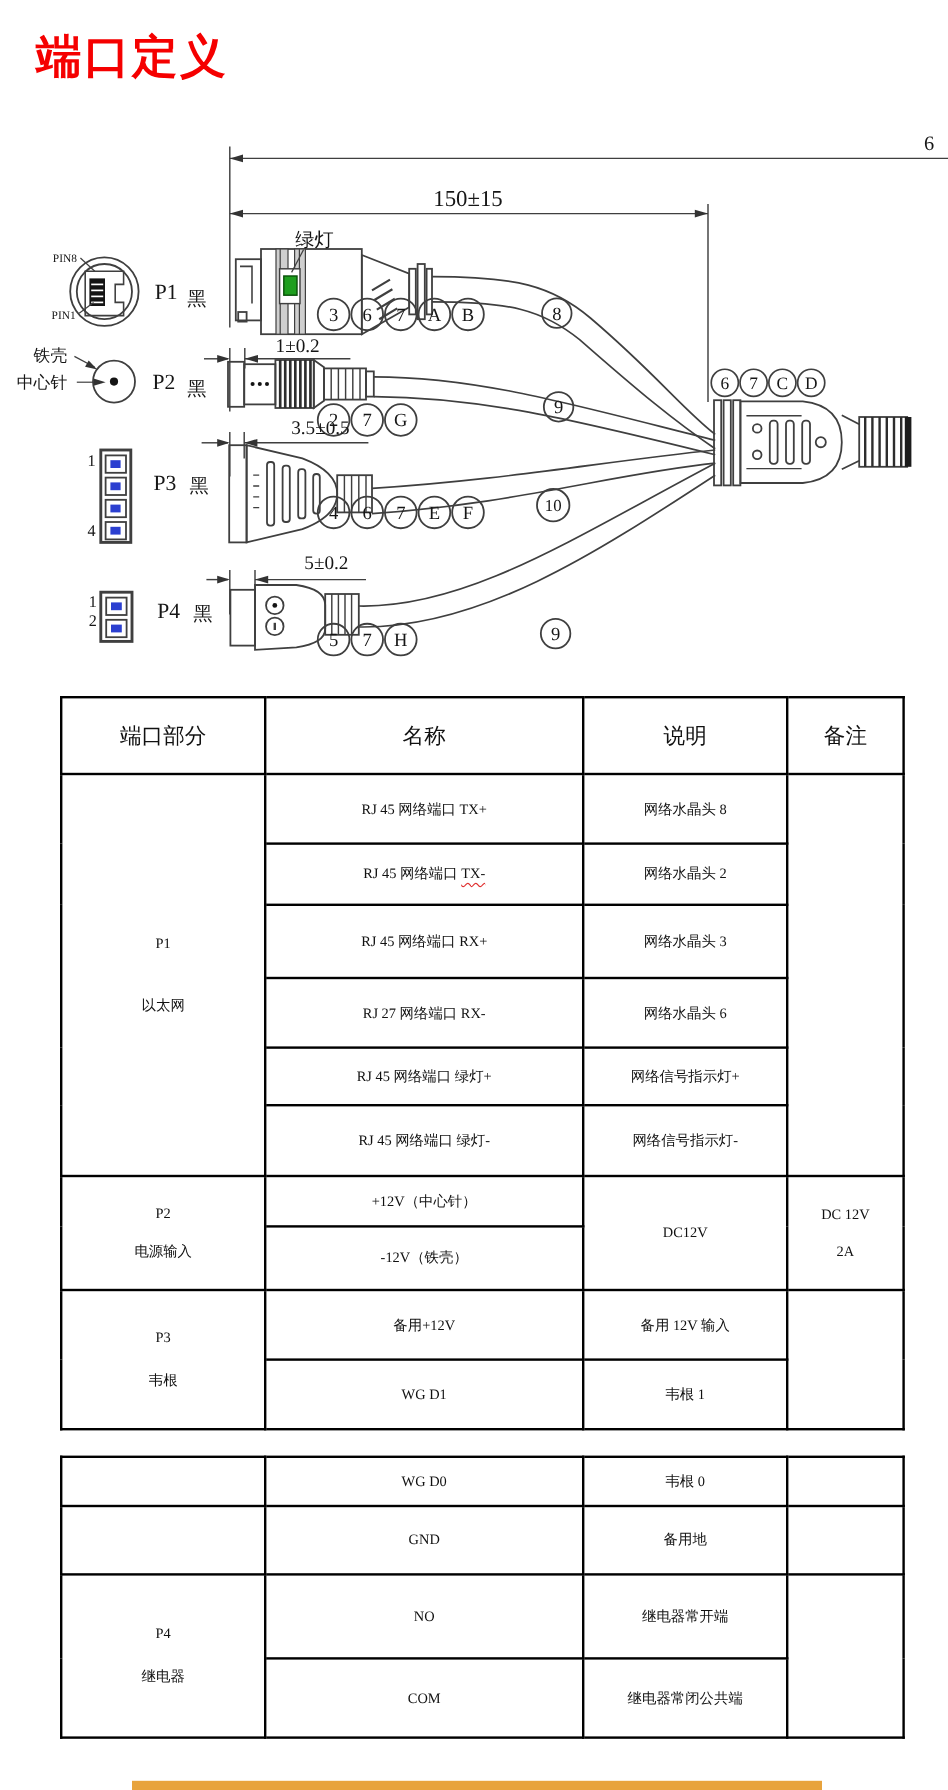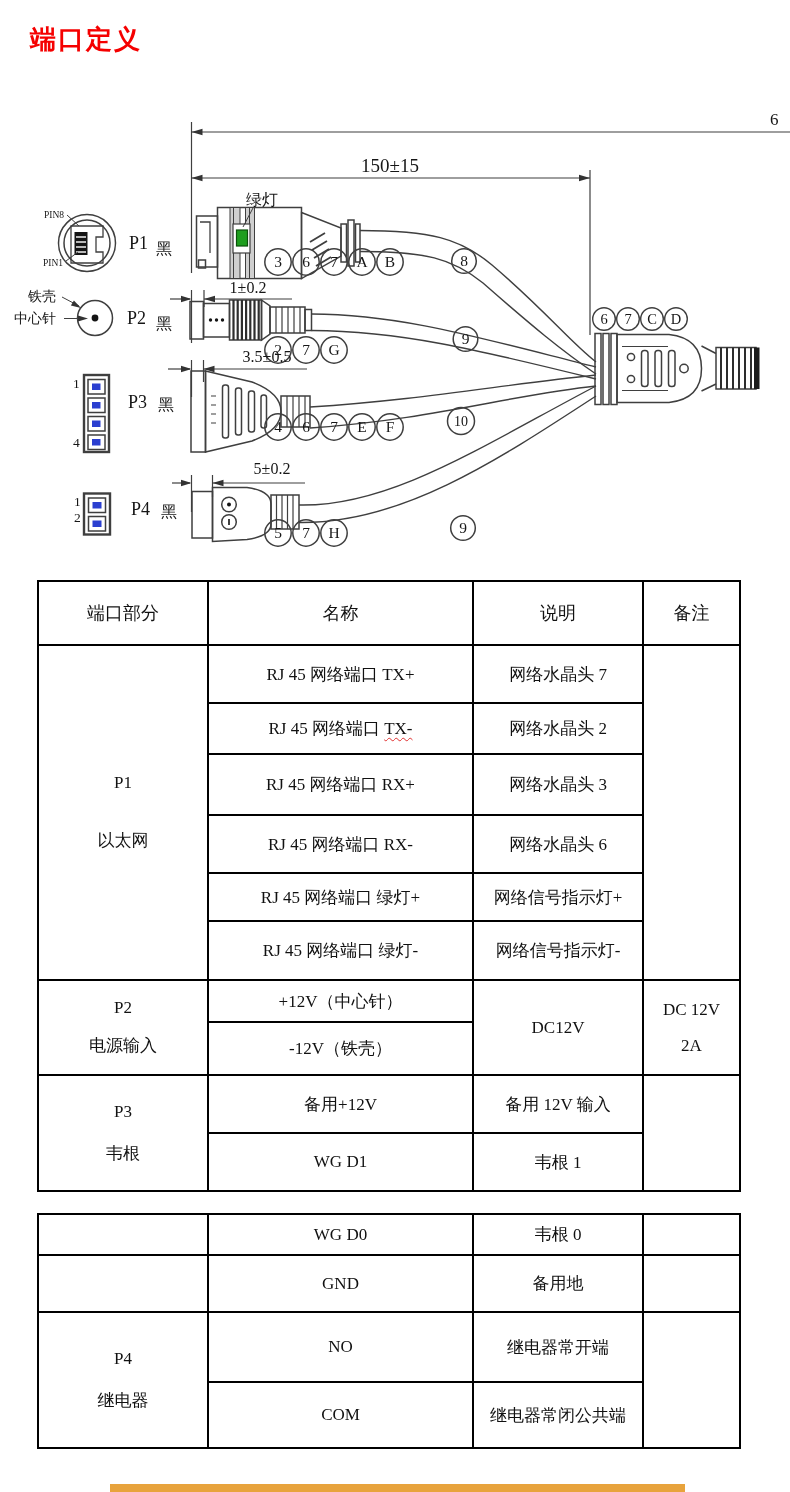--- a/index.html
+++ b/index.html
@@ -4,28 +4,28 @@
 <style>
   html,body{margin:0;padding:0;}
   body{
     width:790px;height:1492px;position:relative;background:#ffffff;
     font-family:"Liberation Serif","DejaVu Serif",serif;color:#111;
     overflow:hidden;
   }
   .title{
     position:absolute;left:30px;top:22px;
     font-family:"Liberation Sans","DejaVu Sans",sans-serif;
-    font-weight:bold;font-size:26px;letter-spacing:2px;color:#f50000;
+    font-weight:bold;font-size:38px;letter-spacing:2px;color:#f50000;
   }
   svg text{fill:#161616;font-family:"Liberation Serif","DejaVu Serif",serif;}
-  .tblwrap{position:absolute;left:37px;width:702px;}
+  .tblwrap{position:absolute;left:50px;width:702px;}
   table{border-collapse:collapse;table-layout:fixed;width:702px;}
   td,th{
     border:2px solid #000;padding:0;text-align:center;vertical-align:middle;
-    font-size:17px;font-weight:normal;overflow:hidden;
+    font-size:12px;font-weight:normal;overflow:hidden;
   }
   th{font-size:18px;}
   .stack div+div{margin-top:20px;}
   .stack.wide div+div{margin-top:36px;}
   .stack.tight div+div{margin-top:16px;}
   .wavy{
     text-decoration:underline;text-decoration-style:wavy;
     text-decoration-color:#e03131;text-decoration-thickness:1px;
     text-underline-offset:3px;
   }
@@ -286,33 +286,33 @@
       <th>备注</th>
     </tr>
     <tr style="height:58px">
       <td rowspan="6">
         <div class="stack wide">
           <div>P1</div>
           <div>以太网</div>
         </div>
       </td>
       <td>RJ 45 网络端口 TX+</td>
-      <td>网络水晶头 7</td>
+      <td>网络水晶头 8</td>
       <td rowspan="6"></td>
     </tr>
     <tr style="height:51px">
       <td><span>RJ 45 网络端口 </span><span class="wavy">TX-</span></td>
       <td>网络水晶头 2</td>
     </tr>
     <tr style="height:61px">
       <td>RJ 45 网络端口 RX+</td>
       <td>网络水晶头 3</td>
     </tr>
     <tr style="height:58px">
-      <td>RJ 45 网络端口 RX-</td>
+      <td>RJ 27 网络端口 RX-</td>
       <td>网络水晶头 6</td>
     </tr>
     <tr style="height:48px">
       <td>RJ 45 网络端口 绿灯+</td>
       <td>网络信号指示灯+</td>
     </tr>
     <tr style="height:59px">
       <td>RJ 45 网络端口 绿灯-</td>
       <td>网络信号指示灯-</td>
     </tr>

